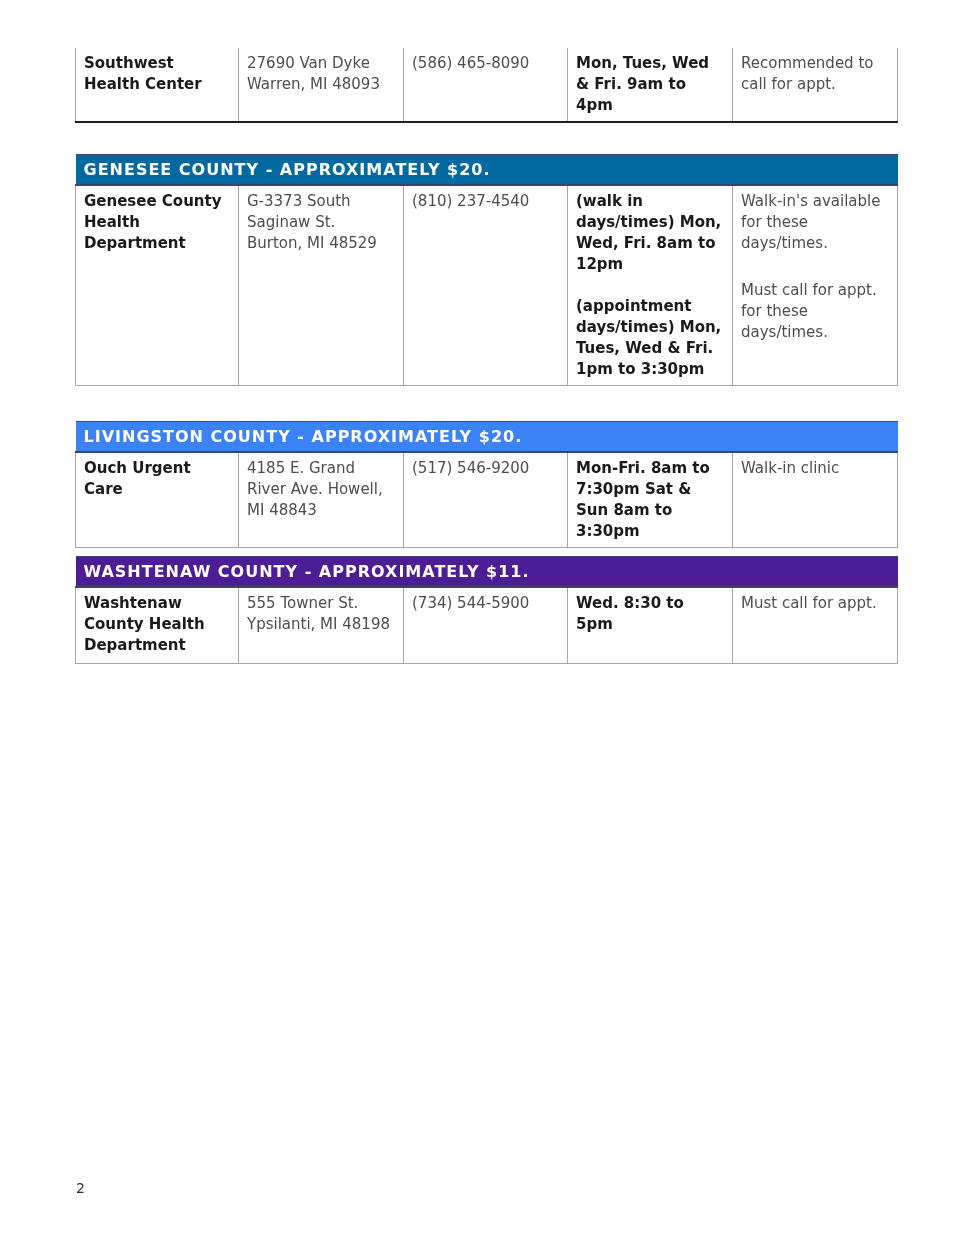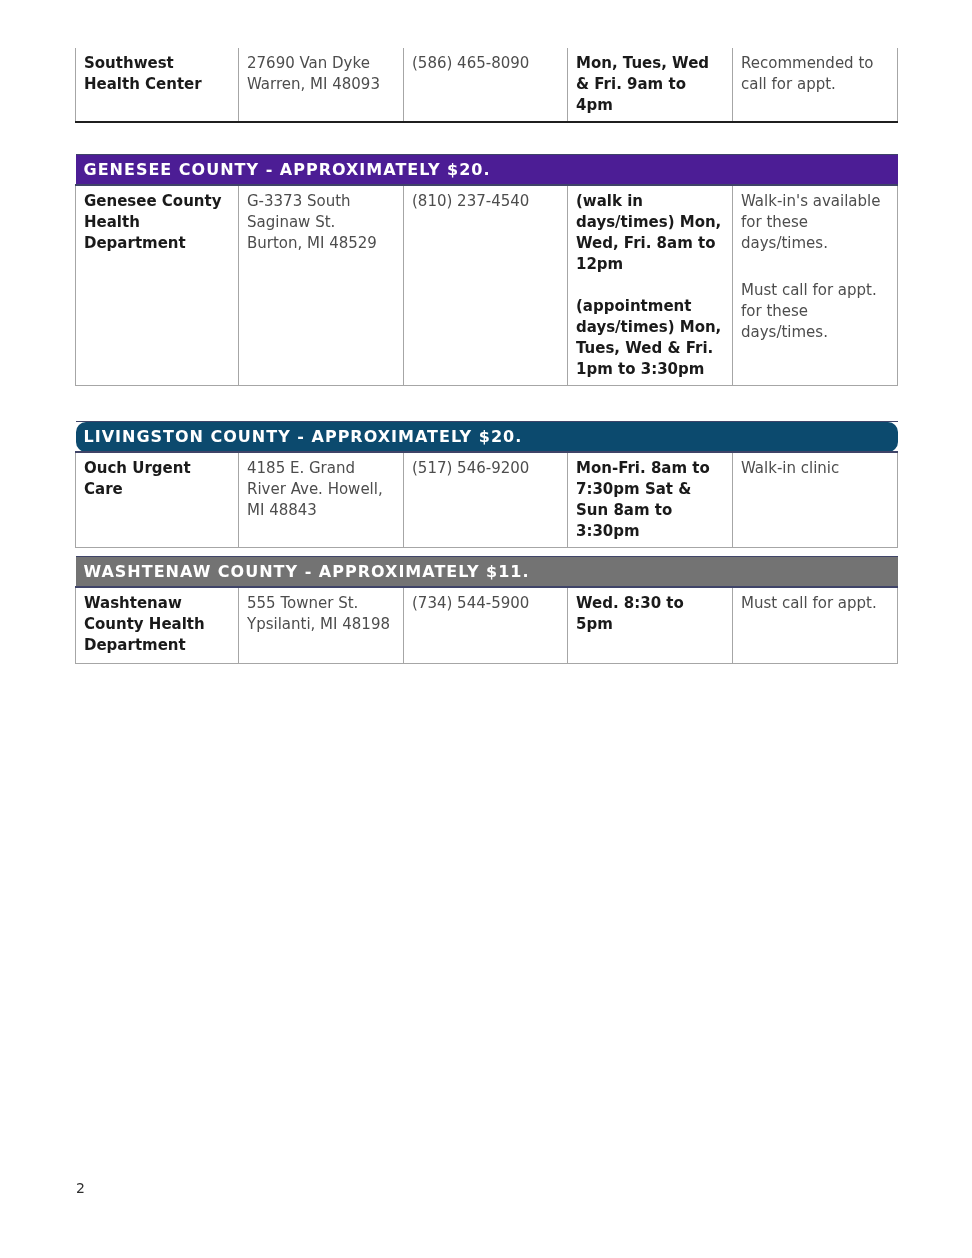--- a/index.html
+++ b/index.html
@@ -44,23 +44,23 @@
     font-size: 16px;
     font-weight: bold;
     letter-spacing: 1px;
     height: 29px;
     padding: 0 8px 0 8px;
     border-top: 1px solid #3f4468;
     border-bottom: 2px solid #3f4468;
     white-space: nowrap;
     overflow: hidden;
   }
-  .band-genesee    { background: #4c1d95; }
-  .band-livingston { background: #0c4a6e; border-radius: 10px; }
-  .band-washtenaw  { background: #737373; }
+  .band-genesee    { background: #0369a1; }
+  .band-livingston { background: #3b82f6; }
+  .band-washtenaw  { background: #4c1d95; }
 
   .name  { font-weight: bold; color: #1a1a1a; }
   .hours { font-weight: bold; color: #1a1a1a; }
   .addr, .phone, .notes { color: #4d4d4d; }
   .it { }
 
   p { margin: 0; }
   .p-gap-sm { margin-top: 21px; }
   .p-gap-lg { margin-top: 26px; }
 

